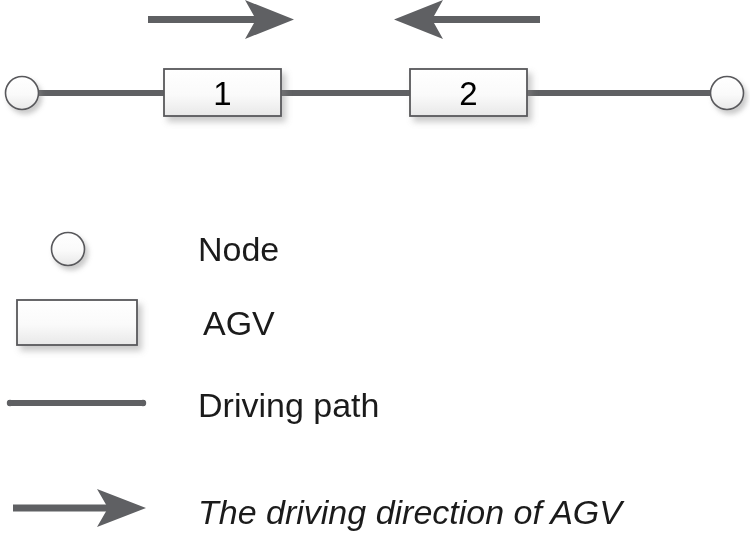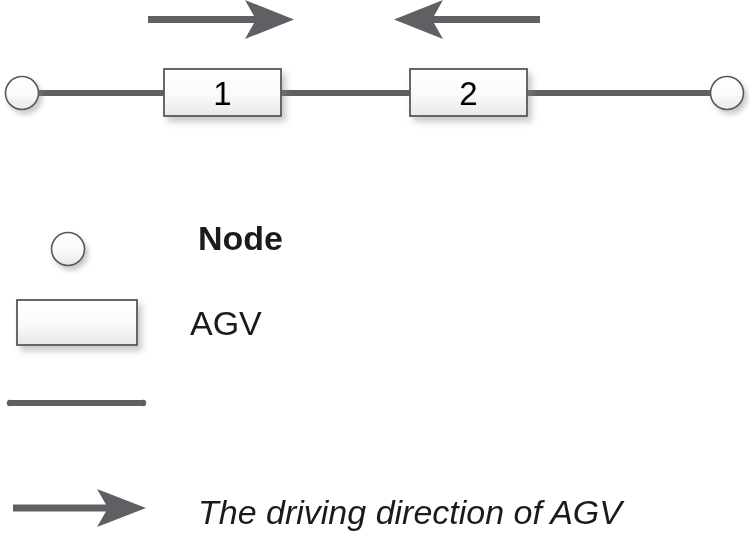--- a/index.html
+++ b/index.html
@@ -115,20 +115,21 @@
 
     <g>
       <rect x="13" y="504.5" width="99" height="7" fill="#5f6063"></rect>
       <path d="M 97 489 L 146 508 L 97 527 L 108 508 Z" fill="#5f6063"></path>
     </g>
   </svg>
 
   <div class="agv-number" style="left:164px; top:77px; width:117px;">1</div>
   <div class="agv-number" style="left:410px; top:77px; width:117px;">2</div>
 
-  <div class="label-text" style="left:198px; top:221px;font-weight:bold;">Node</div>
+  <div class="label-text" style="left:198px; top:232px;">Node</div>
 
-  <div class="label-text" style="left:190px; top:306px;">AGV</div>
+  <div class="label-text" style="left:203px; top:306px;">AGV</div>
 
+  <div class="label-text" style="left:198px; top:388px;">Driving path</div>
 
   <div class="label-text" style="left:198px; top:495px;font-style:italic;">The driving direction of AGV</div>
 
 </div>
 
 </body></html>

